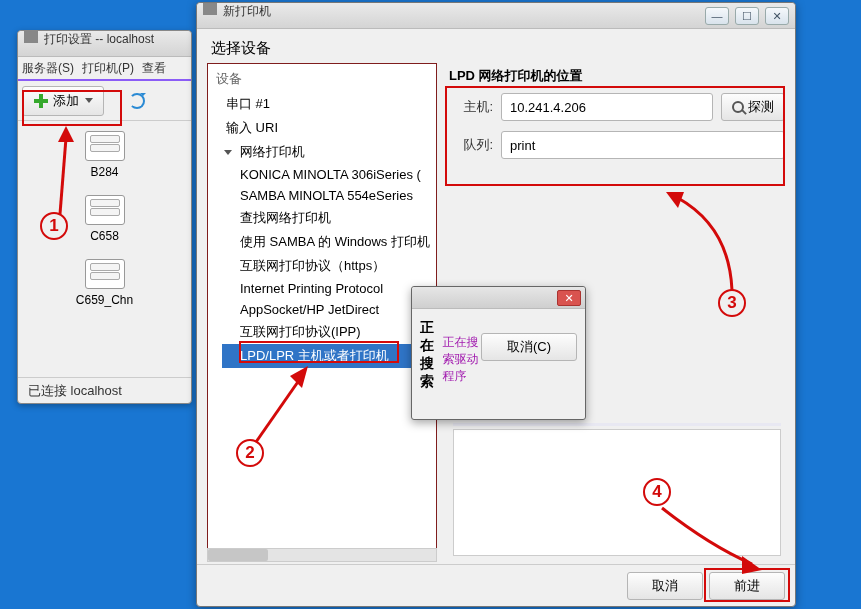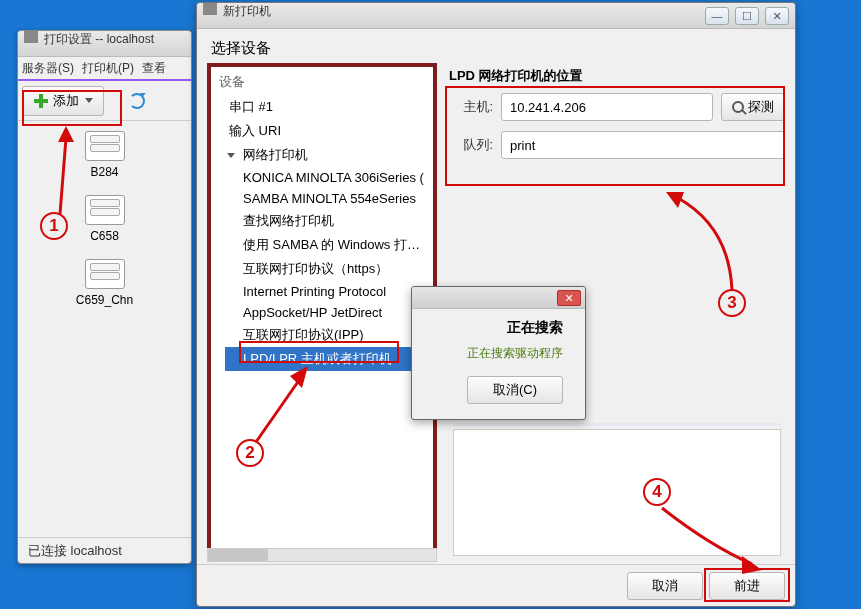--- a/index.html
+++ b/index.html
@@ -1,19 +1,19 @@
 <!DOCTYPE html>
 <html><head>
 <meta charset="utf-8">
 <style>
 * { box-sizing: border-box; margin: 0; padding: 0; font-family: "Microsoft YaHei", Arial, sans-serif; font-size: 13px; }
 body { background: #1976d2; width: 861px; height: 609px; position: relative; overflow: hidden; }
 
 
-.win-print { position: absolute; left: 17px; top: 30px; width: 175px; height: 534px; background: #f0f0f0; border: 1px solid #888; border-radius: 4px; box-shadow: 0 2px 6px rgba(0,0,0,.3); }
+.win-print { position: absolute; left: 17px; top: 30px; width: 175px; height: 374px; background: #f0f0f0; border: 1px solid #888; border-radius: 4px; box-shadow: 0 2px 6px rgba(0,0,0,.3); }
 .titlebar { height: 26px; background: linear-gradient(#eaeaea,#d4d4d4); border-bottom: 1px solid #bbb; display: flex; align-items: flex-start; padding: 0 6px; border-radius: 4px 4px 0 0; }
 .titlebar .pr-ico { width: 14px; height: 12px; background: #888; margin-right: 6px; }
 .titlebar-text { font-size: 12px; color: #333; white-space: nowrap; overflow: hidden; }
 .menubar { height: 24px; display: flex; align-items: center; padding: 0 4px; border-bottom: 2px solid #8b5cf6; }
 .menubar span { margin-right: 8px; font-size: 12px; color: #333; }
 .toolbar { height: 40px; display: flex; align-items: center; padding: 4px; border-bottom: 1px solid #ccc; }
 .btn { background: linear-gradient(#fdfdfd,#e5e5e5); border: 1px solid #b5b5b5; border-radius: 3px; padding: 4px 10px; display: inline-flex; align-items: center; cursor: pointer; }
 .btn-add { height: 30px; }
 .plus-ico { width: 16px; height: 16px; position: relative; margin-right: 4px; }
 .plus-ico::before, .plus-ico::after { content: ""; position: absolute; background: #35a82c; }
@@ -31,21 +31,21 @@
 .printer-lbl { font-size:12px; margin-top:4px; }
 .statusbar { position:absolute; left:0; right:0; bottom:0; height:26px; border-top:1px solid #ccc; display:flex; align-items:center; padding:6px 10px; font-size:12px; color:#333; }
 
 
 .win-new { position:absolute; left:196px; top:2px; width:600px; height:605px; background:#f0f0f0; border:1px solid #777; border-radius:4px; box-shadow:0 2px 10px rgba(0,0,0,.35); }
 .win-new .titlebar { justify-content: flex-start; }
 .winbtns { position:absolute; right:6px; top:4px; display:flex; gap:6px; }
 .winbtn { width:24px; height:18px; border:1px solid #9aa; border-radius:3px; background:linear-gradient(#f5f8fb,#d9e3ec); display:flex; align-items:center; justify-content:center; font-size:11px; color:#456; }
 .section-title { font-weight:normal; font-size:15px; padding:10px 14px 6px; }
 .new-body { position:absolute; top:60px; left:10px; right:10px; bottom:44px; display:flex; }
-.devices-col { width:230px; border:4px solid #7f1d1d; background:#fff; overflow:hidden; }
+.devices-col { width:230px; border:1px solid #7f1d1d; background:#fff; overflow:hidden; }
 .devices-hdr { color:#666; padding:6px 8px 2px; font-size:13px; }
 .tree { padding:2px 0 2px 14px; }
 .tree-item { padding:3px 4px 3px 18px; font-size:13px; white-space:nowrap; overflow:hidden; text-overflow:ellipsis; }
 .tree-parent { padding:3px 4px 3px 2px; font-size:13px; }
 .tree-parent .arrow { display:inline-block; width:0; height:0; border-left:4px solid transparent; border-right:4px solid transparent; border-top:5px solid #555; margin-right:4px; vertical-align:middle; }
 .tree-sel { background:#2f74c6; color:#fff; }
 .big-scroll { position:absolute; left:10px; bottom:44px; width:230px; height:14px; background:#e4e4e4; border:1px solid #ccc; }
 .big-scroll .thumb { position:absolute; left:0; top:0; bottom:0; width:60px; background:#c6c6c6; border-radius:2px; }
 
 .form-col { flex:1; padding:0 0 0 12px; }
@@ -61,23 +61,23 @@
 .preview-box { position:absolute; left:256px; right:14px; top:426px; bottom:50px; border:1px solid #ccc; background:#fff; }
 
 .footer { position:absolute; left:0; right:0; bottom:0; height:42px; border-top:1px solid #ccc; display:flex; align-items:center; justify-content:flex-end; padding:0 10px; gap:6px; }
 .footer .btn { min-width:76px; justify-content:center; }
 
 
 .dialog { position:absolute; left:411px; top:286px; width:175px; height:134px; background:#f0f0f0; border:1px solid #666; border-radius:3px; box-shadow:0 3px 10px rgba(0,0,0,.35); }
 .dlg-titlebar { height:22px; background:linear-gradient(#e6e6e6,#cfcfcf); border-bottom:1px solid #bbb; display:flex; align-items:center; padding:0 5px; border-radius:3px 3px 0 0; }
 .dlg-titlebar .pr-ico { width:12px; height:10px; }
 .dlg-close { position:absolute; right:4px; top:3px; width:24px; height:16px; background:#d9534f; border:1px solid #aa3330; border-radius:2px; color:#fff; display:flex; align-items:center; justify-content:center; font-size:11px; }
-.dlg-body { display:flex; flex-direction:column; align-items:flex-end; padding:10px 22px; }
+.dlg-body { display:flex; flex-direction:row; align-items:flex-start; padding:10px 8px; }
 .dlg-h { font-weight:bold; font-size:14px; }
-.dlg-p { font-size:12px; margin-top:8px; color:#4d7c0f; }
+.dlg-p { font-size:12px; margin-top:15px; color:#a21caf; }
 .dlg-btn { margin-top:14px; min-width:96px; justify-content:center; }
 
 
 .hl { position:absolute; border:2px solid #d30a0a; pointer-events:none; }
 .num { position:absolute; width:28px; height:28px; border:2px solid #d30a0a; border-radius:50%; color:#d30a0a; font-weight:bold; font-size:17px; display:flex; align-items:center; justify-content:center; pointer-events:none; background: transparent; }
 svg.anno { position:absolute; pointer-events:none; }
 svg.anno path, svg.anno line { stroke:#d30a0a; stroke-width:3; fill:none; }
 svg.anno polygon { fill:#d30a0a; }
 </style>
 </head>

